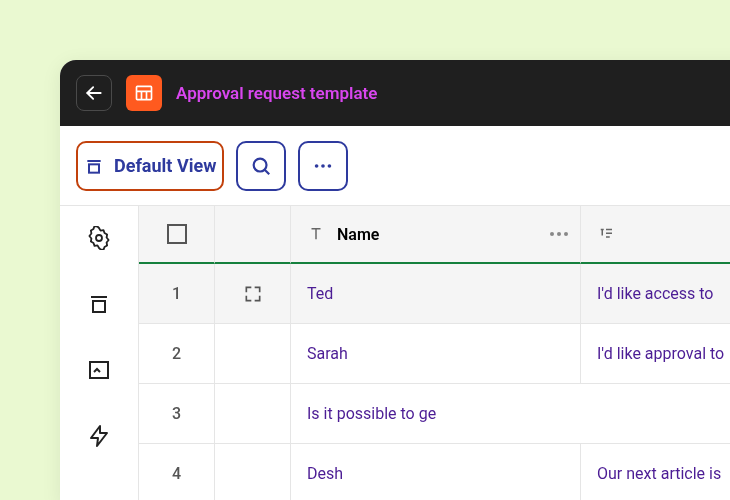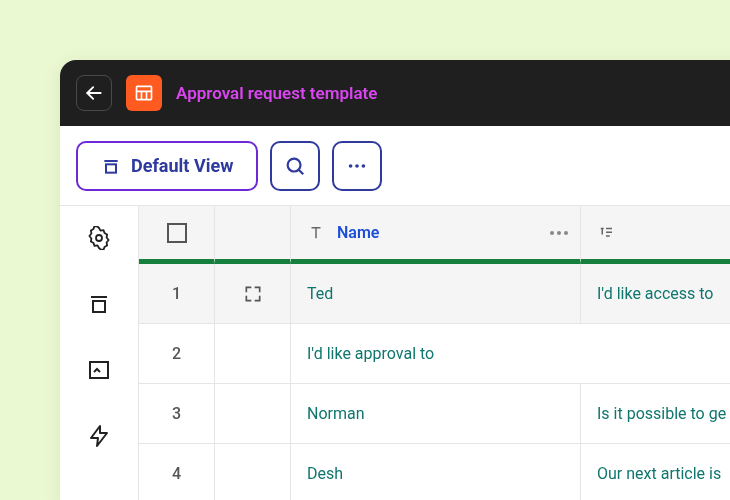--- a/index.html
+++ b/index.html
@@ -55,26 +55,26 @@
 .toolbar {
   height: 80px;
   display: flex;
   align-items: center;
   padding: 0 16px;
   gap: 12px;
   border-bottom: 1px solid #e5e5e5;
 }
 .view-btn {
   height: 50px;
-  border: 2px solid #6d28d9;
+  border: 2px solid #c2410c;
   border-radius: 10px;
   display: flex;
   align-items: center;
   gap: 10px;
-  padding: 0 23px;
+  padding: 0 6px;
   color: #2e3a9e;
   font-weight: 700;
   font-size: 18px;
   cursor: pointer;
 }
 .icon-btn {
   width: 50px;
   height: 50px;
   border: 2px solid #2e3a9e;
   border-radius: 10px;
@@ -106,42 +106,42 @@
   flex: 1;
   border-left: 1px solid #e5e5e5;
 }
 .header-row {
   display: flex;
   height: 58px;
   background: #f5f5f5;
 }
 .header-cell {
   border-right: 1px solid #e5e5e5;
-  border-bottom: 5px solid #15803d;
+  border-bottom: 2px solid #15803d;
   display: flex;
   align-items: center;
   padding: 0 16px;
-  color: #1d4ed8;
+  color: #000000;
   font-size: 16px;
   font-weight: 600;
   position: relative;
 }
 .data-row {
   display: flex;
   height: 60px;
 }
 .data-row.selected { background: #f5f5f5; }
 .data-cell {
   border-right: 1px solid #e5e5e5;
   border-bottom: 1px solid #e5e5e5;
   display: flex;
   align-items: center;
   padding: 0 16px;
   font-size: 16px;
-  color: #0f766e;
+  color: #4c1d95;
 }
 .col-check { width: 76px; justify-content: center; }
 .col-expand { width: 76px; justify-content: center; }
 .col-name { width: 290px; }
 .col-details { flex: 1; border-right: none; }
 .checkbox {
   width: 20px;
   height: 20px;
   border: 2px solid #555;
   cursor: pointer;
@@ -275,27 +275,27 @@
               <polyline points="10 20 4 20 4 14"></polyline>
             </svg>
         </div>
         <div class="data-cell col-name">Ted</div>
         <div class="data-cell col-details">I'd like access to </div>
       </div>
 
       <div class="data-row">
         <div class="data-cell col-check row-num">2</div>
         <div class="data-cell col-expand"></div>
+        <div class="data-cell col-name">Sarah</div>
         <div class="data-cell col-details">I'd like approval to</div>
       </div>
 
       <div class="data-row">
         <div class="data-cell col-check row-num">3</div>
         <div class="data-cell col-expand"></div>
-        <div class="data-cell col-name">Norman</div>
         <div class="data-cell col-details">Is it possible to ge</div>
       </div>
 
       <div class="data-row">
         <div class="data-cell col-check row-num">4</div>
         <div class="data-cell col-expand"></div>
         <div class="data-cell col-name">Desh</div>
         <div class="data-cell col-details">Our next article is</div>
       </div>
 

